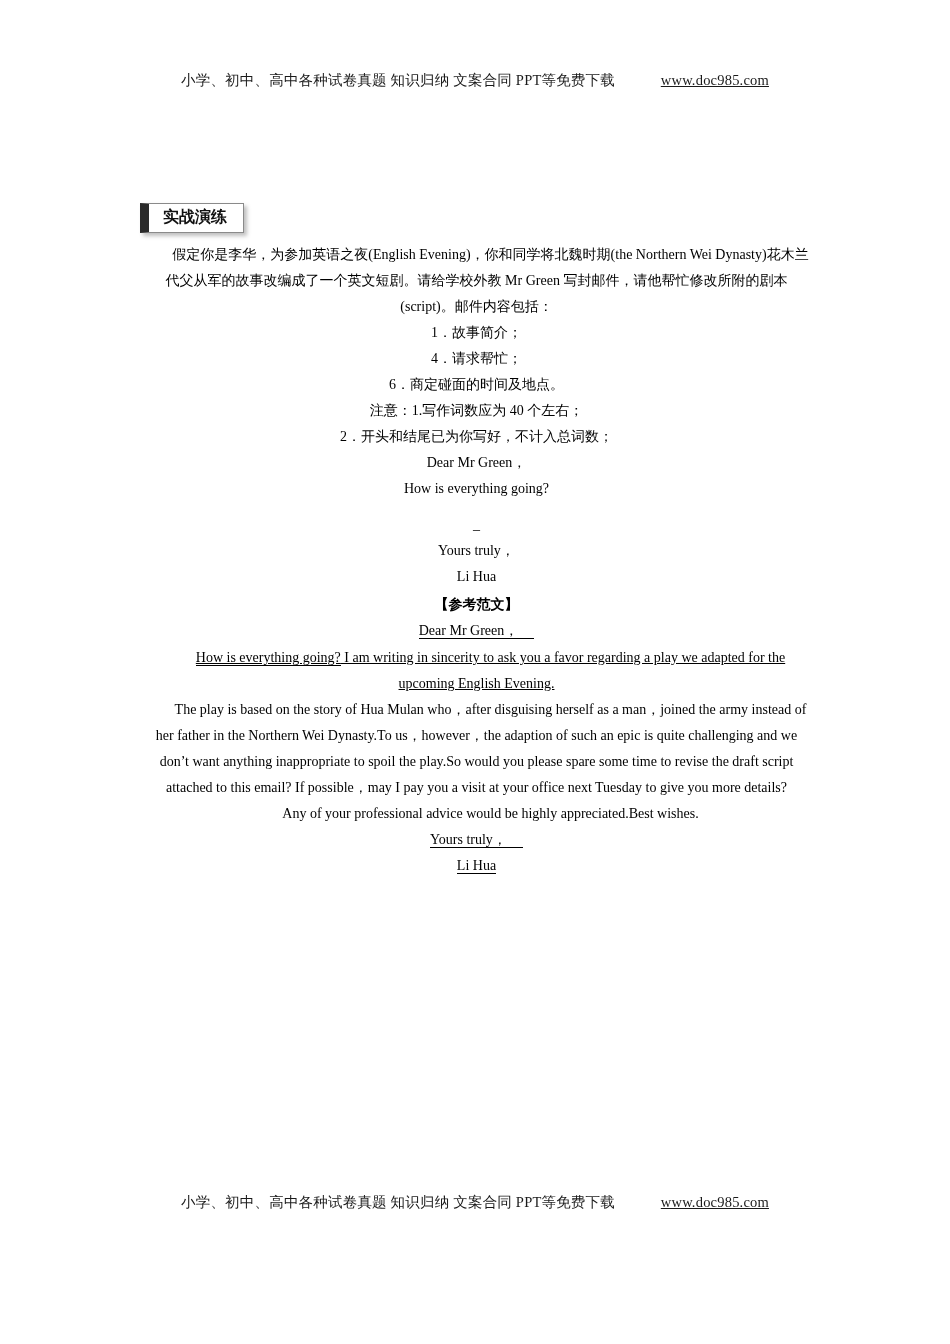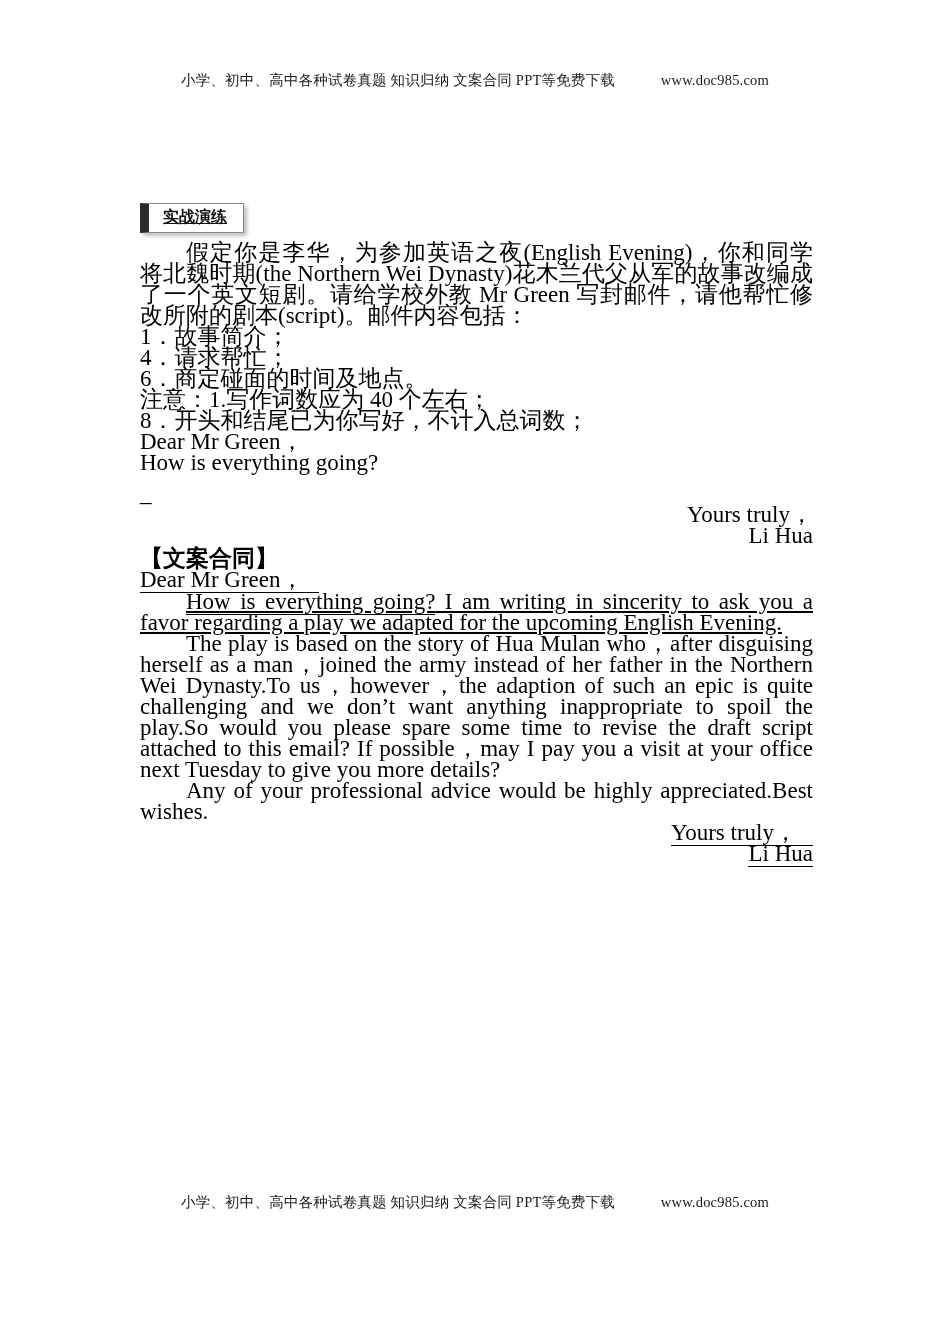--- a/index.html
+++ b/index.html
@@ -12,39 +12,39 @@
   }
   .page { position:relative; width:950px; height:1344px; overflow:hidden; background:#fff; }
 
   .pageheader, .pagefooter {
     position:absolute; left:0; width:950px;
     text-align:center; font-size:14.5px; color:#1a1a1a;
     letter-spacing:0.2px;
   }
   .pageheader { top:71px; }
   .pagefooter { top:1193px; }
-  .pageheader .url, .pagefooter .url { margin-left:42px; }
+  .pageheader .url, .pagefooter .url { margin-left:42px;text-decoration:underline; }
 
   .badge {
     position:absolute; left:140px; top:203px;
     border:1px solid #8a8a8a;
     border-left:9px solid #2b2b2b;
     background:#ffffff;
     box-shadow:3px 3px 4px rgba(0,0,0,0.25);
     padding:3px 16px 4px 14px;
     font-family:"Liberation Sans","DejaVu Sans",sans-serif;
-    font-weight:bold; font-size:16px; color:#111;text-decoration:underline;
+    font-weight:bold; font-size:16px; color:#111;
   }
 
   .doc {
     position:absolute; left:140px; top:242px; width:673px;
-    font-size:23px; line-height:21px;
+    font-size:14px; line-height:26px;
     text-align:justify;
   }
-  .doc p { margin:0; padding:0; }
+  .doc p { margin:0; padding:0;text-align:center; }
   .indent { text-indent:2em; }
   .item { padding-left:2em; text-align:left; }
   .plain { text-align:left; }
   .open { padding-left:2em; text-align:left; }
   .blankline { text-align:left; margin-top:10px !important; }
   .right { text-align:right; }
   .heading { font-weight:bold; text-align:left; margin-top:2px !important; }
   .u { border-bottom:1px solid #000; padding-bottom:0px; }
   .u-trail { border-bottom:1px solid #000; padding-right:16px; }
   .gap-top { margin-top:1px !important;text-decoration:underline; }
@@ -65,31 +65,31 @@
 
   <div class="doc">
 
     <p class="indent">假定你是李华，为参加英语之夜(English Evening)，你和同学将北魏时期(the Northern Wei Dynasty)花木兰代父从军的故事改编成了一个英文短剧。请给学校外教 Mr Green 写封邮件，请他帮忙修改所附的剧本(script)。邮件内容包括：</p>
 
     <p class="item">1．故事简介；</p>
     <p class="item">4．请求帮忙；</p>
     <p class="item">6．商定碰面的时间及地点。</p>
 
     <p class="plain">注意：1.写作词数应为 40 个左右；</p>
-    <p class="item">8．开头和结尾已为你写好，不计入总词数；</p>
+    <p class="item">2．开头和结尾已为你写好，不计入总词数；</p>
 
     <p class="plain">Dear Mr Green，</p>
     <p class="open">How is everything going?</p>
 
     <p class="blankline">_</p>
 
     <p class="right">Yours truly，</p>
     <p class="right">Li Hua</p>
 
-    <p class="heading">【文案合同】</p>
+    <p class="heading">【参考范文】</p>
 
     <p class="plain"><span class="u-trail">Dear Mr Green，</span></p>
 
     <p class="indent gap-top"><span class="u">How is everything going?</span><span> I am writing in sincerity to ask you a favor regarding a play we adapted for the upcoming English Evening.</span></p>
 
     <p class="indent">The play is based on the story of Hua Mulan who，after disguising herself as a man，joined the army instead of her father in the Northern Wei Dynasty.To us，however，the adaption of such an epic is quite challenging and we don’t want anything inappropriate to spoil the play.So would you please spare some time to revise the draft script attached to this email? If possible，may I pay you a visit at your office next Tuesday to give you more details?</p>
 
     <p class="indent">Any of your professional advice would be highly appreciated.Best wishes.</p>
 
     <p class="right"><span class="u-trail">Yours truly，</span></p>

